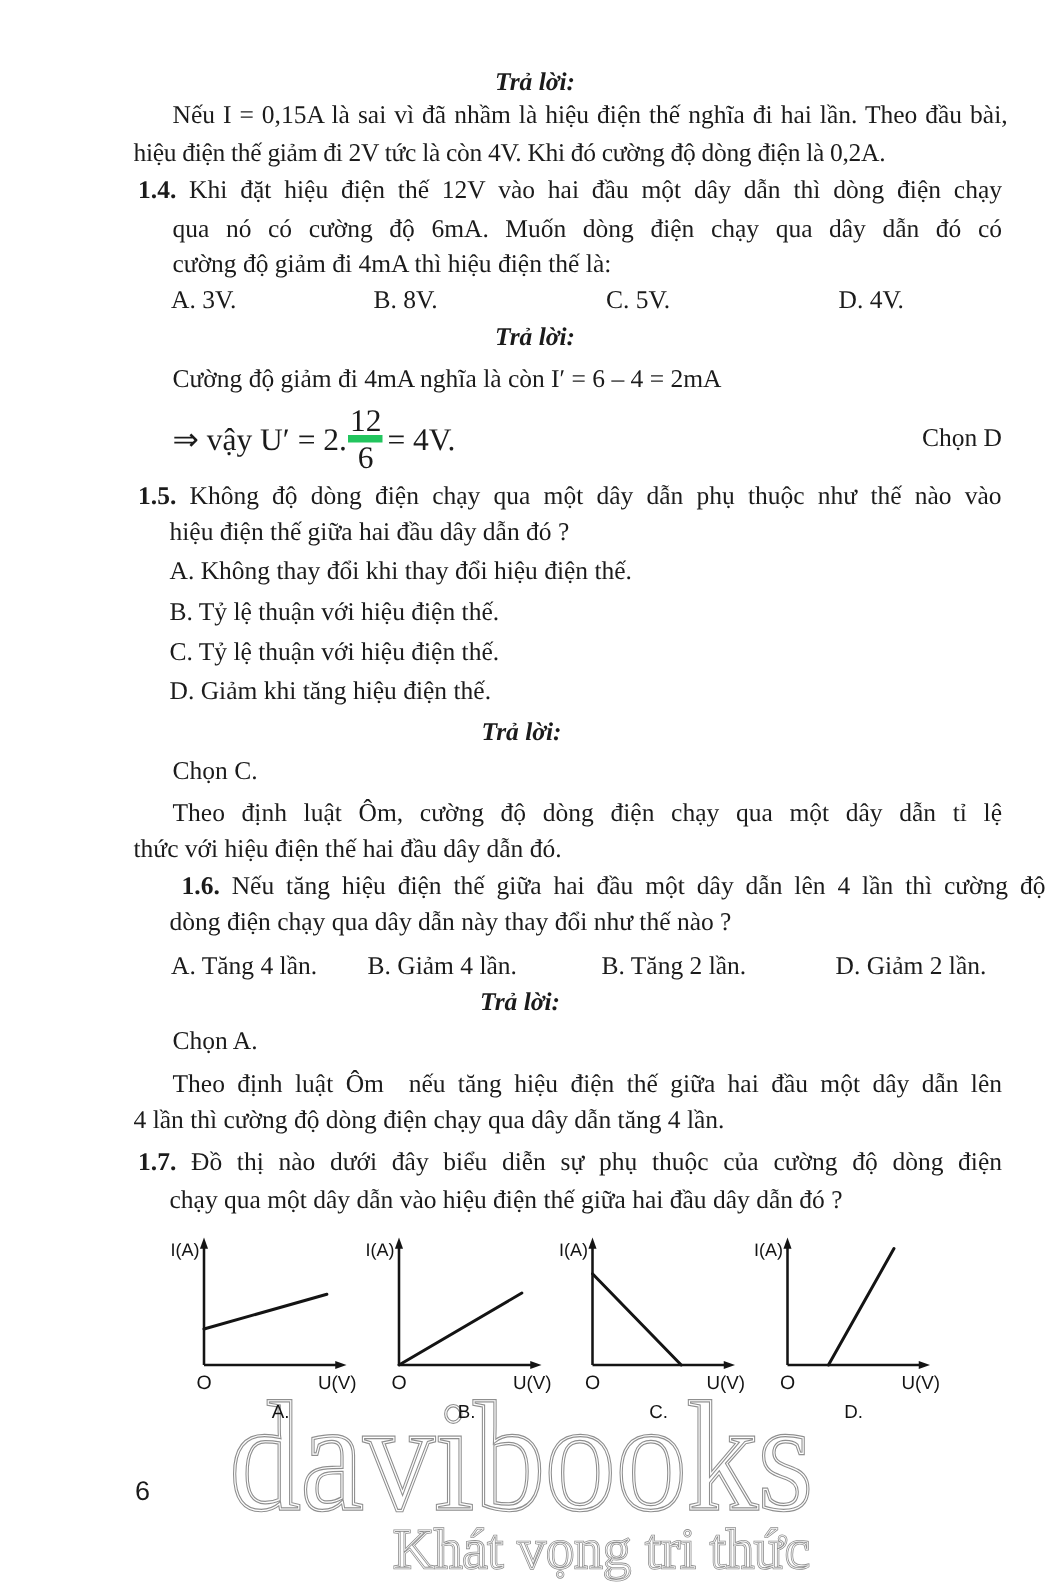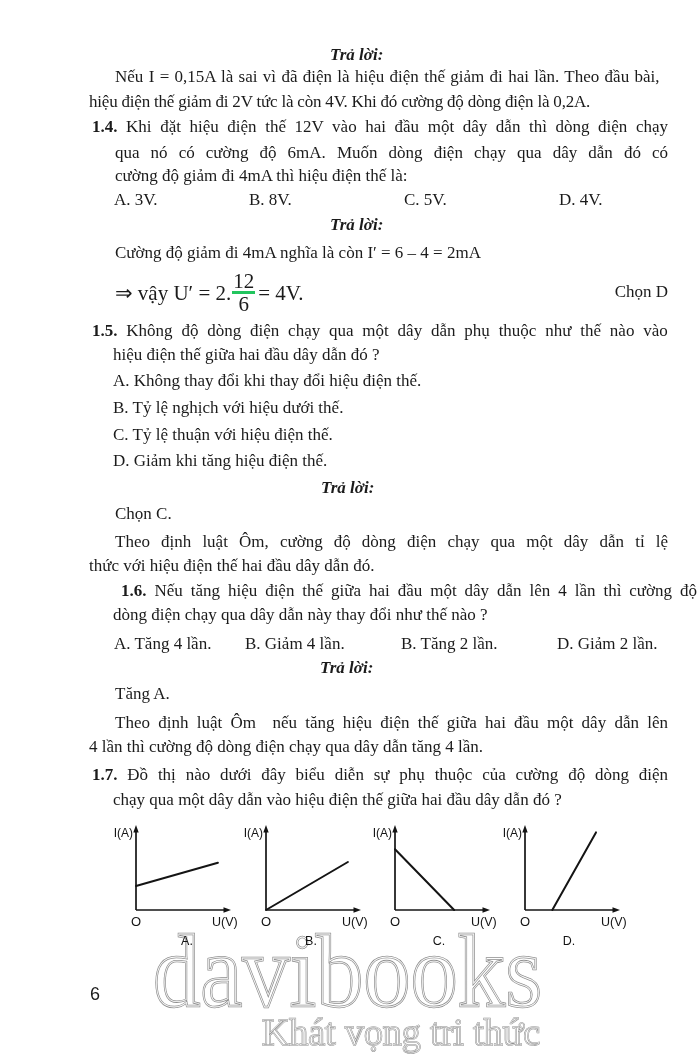--- a/index.html
+++ b/index.html
@@ -13,21 +13,21 @@
   }
   .ln .inner { display: inline-block; }
   .t { white-space: pre; }
   .head { font-weight: bold; font-style: italic; text-align: left; width: 120px; }
   .qn { font-weight: bold; }
   .formula {
     position: absolute; display: flex; align-items: center;
     font-size: 21px; height: 46px; white-space: pre;
   }
   .frac { display: inline-flex; flex-direction: column; align-items: center; margin: 0 3px 0 1px; }
-  .frac .num { border-bottom: 3px solid #22c55e; line-height: 19px; padding: 0 1px; }
+  .frac .num { border-bottom: 5px solid #22c55e; line-height: 19px; padding: 0 1px; }
   .frac .den { line-height: 20px; }
   .graph { position: absolute; overflow: visible; }
   .graph text { font-family: "Liberation Sans", sans-serif; fill: #141414; }
   .graph .axis { stroke: #141414; stroke-width: 1.7; }
   .graph .plot { stroke: #141414; stroke-width: 2; stroke-linecap: round; }
   .graph .arrow { fill: #141414; }
   .watermark { position: absolute; left: 0; top: 0; }
   .wm-outer { fill: #ffffff; stroke: #8f8f8f; stroke-width: 2.4; font-family: "Liberation Serif", serif; }
   .wm-inner { fill: none; stroke: #ffffff; stroke-width: 0.8; font-family: "Liberation Serif", serif; }
   .pagenum { position: absolute; left: 90px; top: 984px; font-family: "Liberation Sans", sans-serif; font-size: 18px; line-height: 20px; }
@@ -40,21 +40,21 @@
     <text class="wm-outer" x="153" y="1006" font-size="104" textLength="389" lengthAdjust="spacingAndGlyphs">davibooks</text>
     <text class="wm-inner" x="153" y="1006" font-size="104" textLength="389" lengthAdjust="spacingAndGlyphs">davibooks</text>
   </g>
   <g>
     <text class="wm-outer" x="262" y="1045" font-size="38" textLength="278" lengthAdjust="spacingAndGlyphs" style="stroke-width:1.6">Khát vọng tri thức</text>
     <text class="wm-inner" x="262" y="1045" font-size="38" textLength="278" lengthAdjust="spacingAndGlyphs" style="stroke-width:0.5">Khát vọng tri thức</text>
   </g>
 </svg>
 
 <div class="ln head" style="left:330px;top:45px">Trả lời:</div>
-<div class="ln just" style="left: 115px; top: 67px; width: 553px; word-spacing: 1.08553px;"><span class="inner"><span class="t">Nếu I = 0,15A là sai vì đã điện là hiệu điện thế giảm đi hai lần. Theo đầu bài,</span></span></div>
+<div class="ln just" style="left: 115px; top: 67px; width: 553px; word-spacing: 1.08553px;"><span class="inner"><span class="t">Nếu I = 0,15A là sai vì đã nhầm là hiệu điện thế nghĩa đi hai lần. Theo đầu bài,</span></span></div>
 <div class="ln" style="left:89px;top:92px;letter-spacing:-0.2px"><span class="inner"><span class="t">hiệu điện thế giảm đi 2V tức là còn 4V. Khi đó cường độ dòng điện là 0,2A.</span></span></div>
 
 <div class="ln just" style="left: 92px; top: 117px; width: 576px; word-spacing: 4.32812px;"><span class="inner"><span class="qn">1.4.</span> <span class="t">Khi đặt hiệu điện thế 12V vào hai đầu một dây dẫn thì dòng điện chạy</span></span></div>
 <div class="ln just" style="left: 115px; top: 143px; width: 553px; word-spacing: 6.80357px;"><span class="inner"><span class="t">qua nó có cường độ 6mA. Muốn dòng điện chạy qua dây dẫn đó có</span></span></div>
 <div class="ln" style="left:115px;top:166px"><span class="inner"><span class="t">cường độ giảm đi 4mA thì hiệu điện thế là:</span></span></div>
 <div class="ln" style="left:114px;top:190px">A. 3V.</div>
 <div class="ln" style="left:249px;top:190px">B. 8V.</div>
 <div class="ln" style="left:404px;top:190px">C. 5V.</div>
 <div class="ln" style="left:559px;top:190px">D. 4V.</div>
 <div class="ln head" style="left:330px;top:215px">Trả lời:</div>
@@ -65,36 +65,36 @@
     <span class="num">12</span>
     <span class="den">6</span>
   </span>
   <span>= 4V.</span>
 </div>
 <div class="ln" style="right:32px;top:282px">Chọn D</div>
 
 <div class="ln just" style="left: 92px; top: 321px; width: 576px; word-spacing: 4.56146px;"><span class="inner"><span class="qn">1.5.</span> <span class="t">Không độ dòng điện chạy qua một dây dẫn phụ thuộc như thế nào vào</span></span></div>
 <div class="ln" style="left:113px;top:345px"><span class="inner"><span class="t">hiệu điện thế giữa hai đầu dây dẫn đó ?</span></span></div>
 <div class="ln" style="left:113px;top:371px">A. Không thay đổi khi thay đổi hiệu điện thế.</div>
-<div class="ln" style="left:113px;top:398px">B. Tỷ lệ nghịch với hiệu dưới thế.</div>
+<div class="ln" style="left:113px;top:398px">B. Tỷ lệ thuận với hiệu điện thế.</div>
 <div class="ln" style="left:113px;top:425px">C. Tỷ lệ thuận với hiệu điện thế.</div>
 <div class="ln" style="left:113px;top:451px">D. Giảm khi tăng hiệu điện thế.</div>
 <div class="ln head" style="left:321px;top:478px">Trả lời:</div>
 <div class="ln" style="left:115px;top:504px">Chọn C.</div>
 <div class="ln just" style="left: 115px; top: 532px; width: 553px; word-spacing: 6.87054px;"><span class="inner"><span class="t">Theo định luật Ôm, cường độ dòng điện chạy qua một dây dẫn tỉ lệ</span></span></div>
 <div class="ln" style="left:89px;top:556px"><span class="inner"><span class="t">thức với hiệu điện thế hai đầu dây dẫn đó.</span></span></div>
 
 <div class="ln just" style="left: 92px; top: 581px; width: 576px; word-spacing: 3.69301px; margin-left: 29px;"><span class="inner"><span class="qn">1.6.</span> <span class="t">Nếu tăng hiệu điện thế giữa hai đầu một dây dẫn lên 4 lần thì cường độ</span></span></div>
 <div class="ln" style="left:113px;top:605px"><span class="inner"><span class="t">dòng điện chạy qua dây dẫn này thay đổi như thế nào ?</span></span></div>
 <div class="ln" style="left:114px;top:634px">A. Tăng 4 lần.</div>
 <div class="ln" style="left:245px;top:634px">B. Giảm 4 lần.</div>
 <div class="ln" style="left:401px;top:634px">B. Tăng 2 lần.</div>
 <div class="ln" style="left:557px;top:634px">D. Giảm 2 lần.</div>
 <div class="ln head" style="left:320px;top:658px">Trả lời:</div>
-<div class="ln" style="left:115px;top:684px">Tăng A.</div>
+<div class="ln" style="left:115px;top:684px">Chọn A.</div>
 <div class="ln just" style="left: 115px; top: 713px; width: 553px; word-spacing: 4.00781px;"><span class="inner"><span class="t">Theo định luật Ôm  nếu tăng hiệu điện thế giữa hai đầu một dây dẫn lên</span></span></div>
 <div class="ln" style="left:89px;top:737px"><span class="inner"><span class="t">4 lần thì cường độ dòng điện chạy qua dây dẫn tăng 4 lần.</span></span></div>
 
 <div class="ln just" style="left: 92px; top: 765px; width: 576px; word-spacing: 5.55104px;"><span class="inner"><span class="qn">1.7.</span> <span class="t">Đồ thị nào dưới đây biểu diễn sự phụ thuộc của cường độ dòng điện</span></span></div>
 <div class="ln" style="left:113px;top:790px"><span class="inner"><span class="t">chạy qua một dây dẫn vào hiệu điện thế giữa hai đầu dây dẫn đó ?</span></span></div>
 
 <svg class="graph" id="graph-0" style="left:100px;top:820px" width="145" height="132">
   <line class="axis" x1="36" y1="90" x2="36" y2="10"></line>
   <polygon class="arrow" points="36,5 33.3,12.5 38.7,12.5"></polygon>
   <line class="axis" x1="36" y1="90" x2="125" y2="90"></line>

